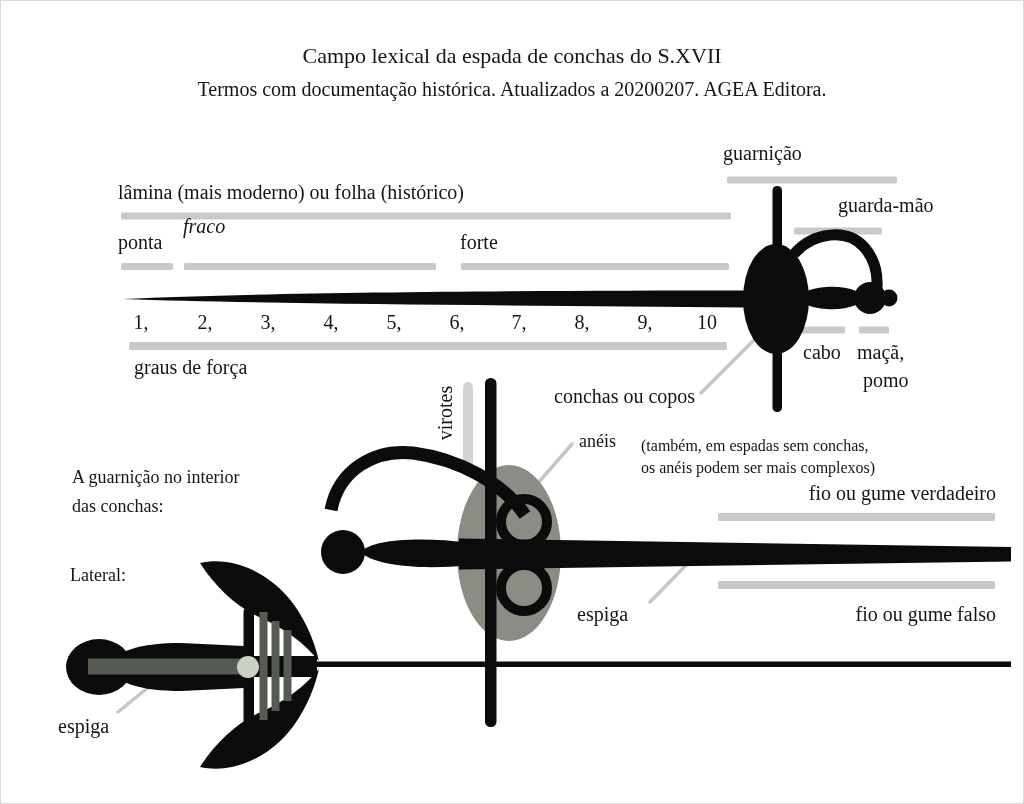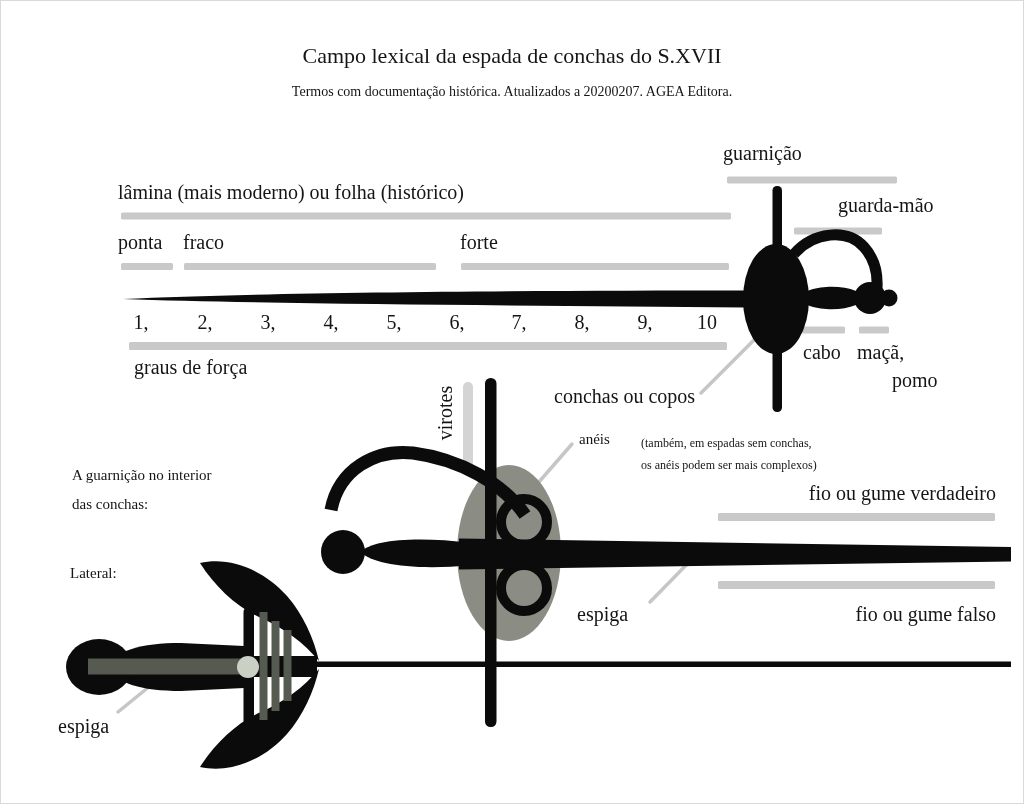--- a/index.html
+++ b/index.html
@@ -15,23 +15,23 @@
   .page svg{position:absolute;left:0;top:0;}
   .lbl{
     position:absolute;
     font-family:"Liberation Serif","DejaVu Serif",serif;
     color:#151515;
     white-space:nowrap;
     line-height:1.15;
     font-size:20px;
   }
   .fs22{font-size:22px;}
-  .fs21{font-size:15px;text-align:center;}
-  .fs16{font-size:14px;margin-top:6px;}
-  .fs16s{font-size:12px;}
+  .fs21{font-size:18px;text-align:center;}
+  .fs16{font-size:20px;}
+  .fs16s{font-size:16px;}
   .center{left:0;width:1022px;text-align:center;}
   .deg{transform:translateX(-50%);}
   .rot{transform:translate(-50%,-50%) rotate(-90deg);}
   .ralign{text-align:right;width:296px;}
 </style>
 </head>
 <body>
 
 <div class="page">
 
@@ -105,38 +105,38 @@
     </g>
   </svg>
 
   <div class="lbl fs22 center" style="top:42px;">Campo lexical da espada de conchas do S.XVII</div>
   <div class="lbl fs16 center" style="top:77px;">Termos com documentação histórica. Atualizados a 20200207. AGEA Editora.</div>
 
   <div class="lbl" style="left:722px; top:141px;">guarnição</div>
   <div class="lbl" style="left:117px; top:180px;">lâmina (mais moderno) ou folha (histórico)</div>
   <div class="lbl" style="left:789px; top:193px;margin-left:48px;">guarda-mão</div>
   <div class="lbl" style="left:117px; top:230px;">ponta</div>
-  <div class="lbl" style="left:182px; top:230px;">fraco</div>
+  <div class="lbl" style="left:182px; top:214px;font-style:italic;">fraco</div>
   <div class="lbl" style="left:459px; top:230px;">forte</div>
 
   <span class="lbl deg" style="left:140px; top:310px;">1,</span>
   <span class="lbl deg" style="left:204px; top:310px;">2,</span>
   <span class="lbl deg" style="left:267px; top:310px;">3,</span>
   <span class="lbl deg" style="left:330px; top:310px;">4,</span>
   <span class="lbl deg" style="left:393px; top:310px;">5,</span>
   <span class="lbl deg" style="left:456px; top:310px;">6,</span>
   <span class="lbl deg" style="left:518px; top:310px;">7,</span>
   <span class="lbl deg" style="left:581px; top:310px;">8,</span>
   <span class="lbl deg" style="left:644px; top:310px;">9,</span>
   <span class="lbl deg" style="left:706px; top:310px;">10</span>
 
   <div class="lbl" style="left:133px; top:355px;">graus de força</div>
   <div class="lbl" style="left:802px; top:340px;">cabo</div>
   <div class="lbl" style="left:856px; top:340px;">maçã,</div>
-  <div class="lbl" style="left:862px; top:368px;margin-left:29px;">pomo</div>
+  <div class="lbl" style="left:862px; top:368px;">pomo</div>
   <div class="lbl" style="left:553px; top:384px;">conchas ou copos</div>
 
   <div class="lbl rot" style="left:444px; top:412px;">virotes</div>
   <div class="lbl fs21" style="left:578px; top:430px;">anéis</div>
   <div class="lbl fs16s" style="left:640px; top:436px;">(também, em espadas sem conchas,</div>
   <div class="lbl fs16s" style="left:640px; top:458px;">os anéis podem ser mais complexos)</div>
   <div class="lbl fs21" style="left:71px; top:466px;">A guarnição no interior</div>
   <div class="lbl fs21" style="left:71px; top:495px;">das conchas:</div>
   <div class="lbl ralign" style="left:699px; top:481px;">fio ou gume verdadeiro</div>
   <div class="lbl" style="left:576px; top:602px;">espiga</div>

